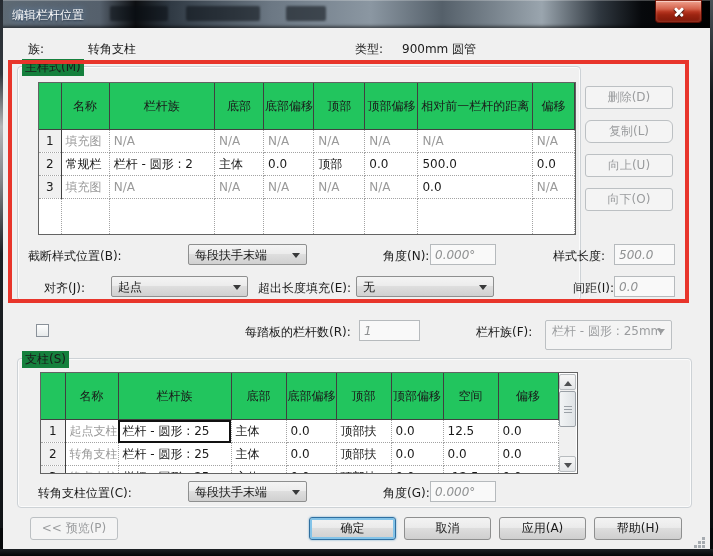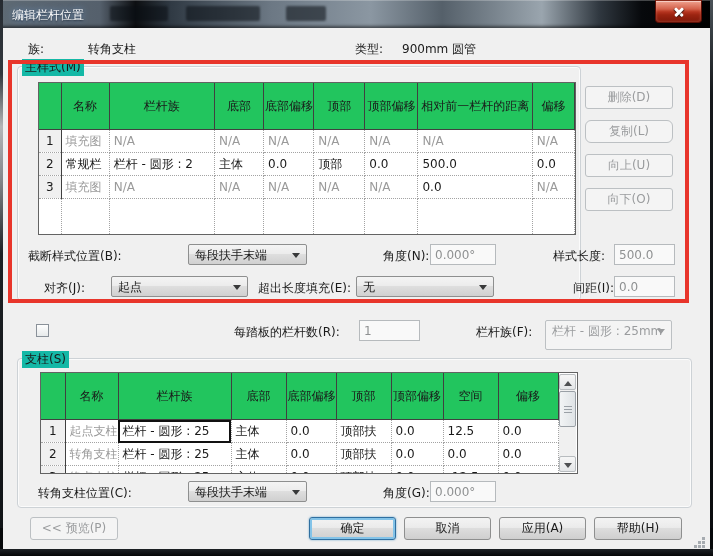--- a/index.html
+++ b/index.html
@@ -18,21 +18,21 @@
   .xb2{transform:translate(-50%,-50%) rotate(-45deg);}
   .frame-left{position:absolute;left:0;top:28;width:3px;height:528px;background:linear-gradient(#262b31 0%,#31373d 14%,#b4b6b8 24%,#84878a 34%,#1c2024 48%,#101316 100%);}
   .frame-right{position:absolute;left:710px;top:28;width:3px;height:528px;background:linear-gradient(#4a5258 0%,#15181b 18%,#0a0c0e 100%);}
   .frame-bottom{position:absolute;left:0;top:549px;width:713px;height:7px;background:linear-gradient(#1d2125,#050607);}
   .client{position:absolute;left:3px;top:28px;width:707px;height:521px;background:#f0f0f0;}
   .lbl{position:absolute;white-space:nowrap;}
   
   .red-rect{position:absolute;left:8px;top:60px;width:681px;height:243px;border:4px solid #e8352b;box-sizing:border-box;z-index:30;pointer-events:none;}
   
   .group{position:absolute;border:1px solid #cdd2d6;border-radius:4px;box-shadow:inset 0 0 0 1px rgba(255,255,255,.7);}
-  .group-label{position:absolute;top:-8px;left:4px;background:#14b8a6;padding:0 3px;white-space:nowrap;}
+  .group-label{position:absolute;top:-8px;left:4px;background:#15803d;padding:0 3px;white-space:nowrap;}
   
   .grid-wrap{position:absolute;border:1px solid #636363;background:#fff;overflow:hidden;}
   table.grid{border-collapse:collapse;table-layout:fixed;width:100%;height:100%;font-size:12px;}
   .grid th{font-weight:normal;background:#22c55e;border-right:1px solid #404040;border-bottom:1px solid #404040;height:46px;padding:0 1px;white-space:nowrap;overflow:hidden;text-align:center;}
   .grid td{height:22px;padding:0 4px;border-right:1px dotted #a3a3a3;border-bottom:1px dotted #a3a3a3;white-space:nowrap;overflow:hidden;background:#fff;}
   .grid td.rownum{background:#f0f0f0;border-right:1px solid #404040;text-align:center;padding:0;}
   .grid td.dim{color:#9a9a9a;}
   .grid td.sel{outline:2px solid #111;outline-offset:-2px;}
   .grid tr.filler td{height:auto;border-bottom:none;}
   
@@ -40,21 +40,21 @@
     background:linear-gradient(#f3f3f3 0%,#ebebeb 45%,#dddddd 50%,#cfcfcf 100%);cursor:pointer;}
   .btn.disabled{border-color:#bcc0c3;background:#f4f4f4;color:#9a9c9e;cursor:default;}
   .btn.default{border-color:#2f6fa0;box-shadow:inset 0 0 0 2px #83c3e8,0 0 2px rgba(60,140,190,.8);}
   
   .combo{position:absolute;box-sizing:border-box;border:1px solid #8e8f8f;border-radius:2px;padding:2px 20px 0 6px;overflow:hidden;white-space:nowrap;
     background:linear-gradient(#f4f4f4 0%,#ececec 45%,#dedede 50%,#d0d0d0 100%);cursor:pointer;}
   .combo .arrow{position:absolute;right:6px;top:8px;width:0;height:0;border:4px solid transparent;border-top:5px solid #38393a;}
   .combo.disabled{background:#f4f4f4;border-color:#bcc0c3;color:#9a9c9e;cursor:default;}
   .combo.disabled .arrow{border-top-color:#9a9c9e;}
   
-  .tbox{position:absolute;box-sizing:border-box;border:1px solid #b6babd;background:#f9f9f9;color:#8f9192;font-family:inherit;font-size:12px;padding:0 4px;}
+  .tbox{position:absolute;box-sizing:border-box;border:1px solid #b6babd;background:#f9f9f9;color:#8f9192;font-family:inherit;font-size:12px;padding:0 4px;font-style:italic;}
   
   .checkbox{position:absolute;width:13px;height:13px;box-sizing:border-box;border:1px solid #8a9199;background:linear-gradient(#fefefe,#e7eaeb);cursor:pointer;}
   
   .vscroll{position:absolute;top:1px;right:1px;bottom:1px;width:17px;background:#f0f0f0;}
   .sb-btn{position:absolute;left:0;width:17px;height:16px;box-sizing:border-box;border:1px solid #b8bcbf;border-radius:2px;background:linear-gradient(#f6f6f6,#e4e6e8);cursor:pointer;}
   .sb-up{top:0;} .sb-down{bottom:0;}
   .tri-up{position:absolute;left:4px;top:5px;width:0;height:0;border:4px solid transparent;border-bottom:5px solid #4e5052;margin-top:-3px;}
   .tri-down{position:absolute;left:4px;top:6px;width:0;height:0;border:4px solid transparent;border-top:5px solid #4e5052;}
   .sb-thumb{position:absolute;left:0;top:17px;width:17px;height:36px;box-sizing:border-box;border:1px solid #9aa0a6;border-radius:2px;
     background:linear-gradient(to right,#f2f4f5,#dfe3e6);cursor:pointer;}
@@ -188,21 +188,21 @@
   </div>
   <div class="lbl" style="left:258px;top:280px;">超出长度填充(E):</div>
   <div class="combo" style="left:356px;top:276px;width:138px;height:21px;">
     <span>无</span>
     <span class="arrow"></span>
   </div>
   <div class="lbl" style="left:573px;top:280px;">间距(I):</div>
   <input class="tbox" style="left: 614px; top: 276px; width: 61px; height: 21px;" disabled="" value="0.0">
 
   <div class="checkbox" style="left:36px;top:324px;"></div>
-  <div class="lbl" style="left:234px;top:324px;">每踏板的栏杆数(R):</div>
+  <div class="lbl" style="left:245px;top:324px;">每踏板的栏杆数(R):</div>
   <input class="tbox" style="left: 359px; top: 320px; width: 61px; height: 21px;" disabled="" value="1">
   <div class="lbl" style="left:476px;top:324px;">栏杆族(F):</div>
   <div class="combo disabled" style="left:545px;top:320px;width:127px;height:30px;">
     <span>栏杆 - 圆形 : 25mm</span>
     <span class="arrow"></span>
   </div>
 
   <div class="group" style="left:17px;top:358px;width:673px;height:148px;">
     <div class="group-label">支柱(S)</div>
   </div>

